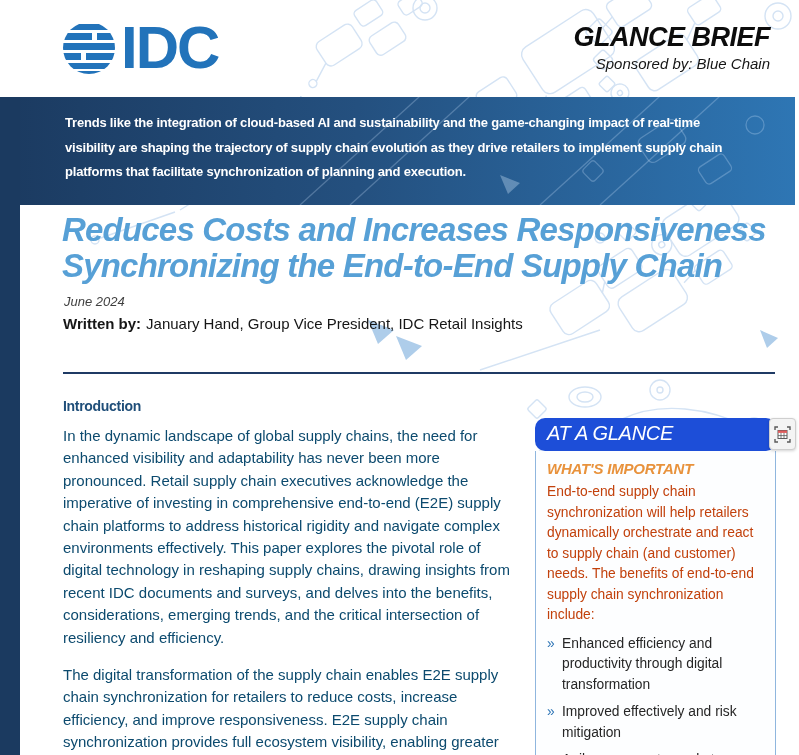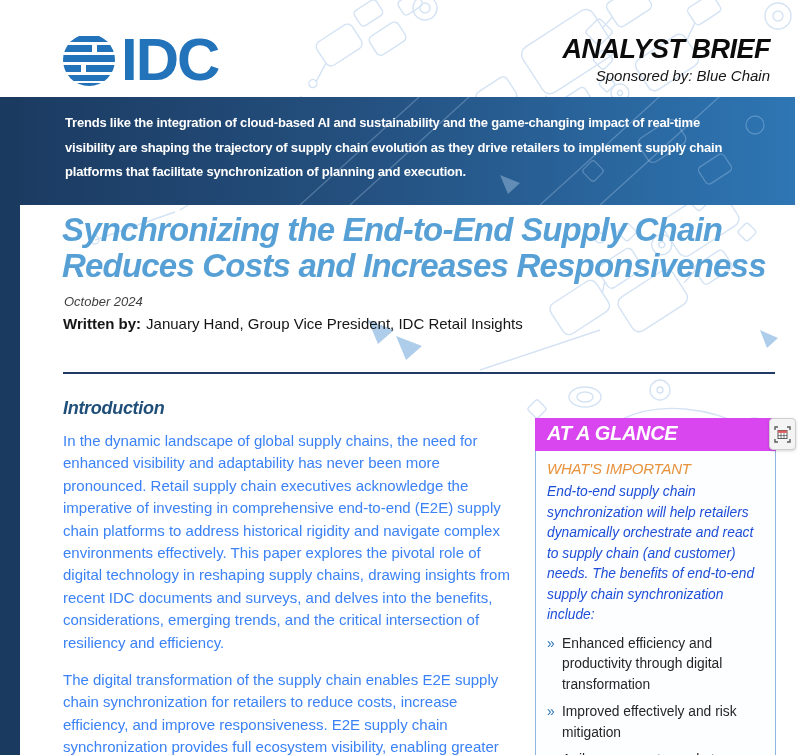--- a/index.html
+++ b/index.html
@@ -4,21 +4,21 @@
 <style>
   html,body{margin:0;padding:0;}
   body{
     width:799px;height:755px;position:relative;overflow:hidden;
     background:#ffffff;
     font-family:"Liberation Sans", sans-serif;
     -webkit-font-smoothing:antialiased;
   }
   .wm{position:absolute;inset:0;z-index:0;pointer-events:none;}
   
-  .header{position:absolute;left:0;top:12px;width:799px;height:111px;z-index:1;}
+  .header{position:absolute;left:0;top:0;width:799px;height:111px;z-index:1;}
   .logo{position:absolute;left:62px;top:21px;display:flex;align-items:center;}
   .logo .globe{display:block;}
   .logo .brand{
     font-size:60px;font-weight:bold;color:#2273ba;line-height:52px;
     letter-spacing:-2px;margin-left:5px;
   }
   .header-right{position:absolute;right:29px;top:22px;text-align:right;}
   .analyst-brief{
     font-size:27px;font-style:italic;font-weight:800;color:#0c0c0c;
     letter-spacing:-0.5px;line-height:30px;
@@ -48,44 +48,44 @@
   .writtenby .wb-label{font-weight:bold;margin-right:5px;text-align:right;}
   .divider{position:absolute;left:63px;top:372px;width:712px;height:2px;
     background:#1f3a64;z-index:1;}
   
   .leftbar{position:absolute;left:0;top:97px;width:20px;height:658px;
     background:#1b3a60;z-index:2;}
   
   .main{position:absolute;left:63px;top:392px;width:720px;z-index:1;}
   .glance{float:right;width:241px;margin:26px 7px 10px 17px;}
   .glance-header{
-    background:#d946ef;color:#ffffff;font-weight:bold;font-style:italic;
-    font-size:20px;padding:4px 12px 6px;letter-spacing:-0.3px;
+    background:#1d4ed8;color:#ffffff;font-weight:normal;font-style:italic;
+    font-size:20px;padding:4px 12px 6px;letter-spacing:-0.3px;border-radius:10px;
   }
   .glance-body{
     border:1px solid #8fb6de;border-top:none;background:#fdfeff;
     padding:9px 11px 10px;
   }
   .glance-sub{
-    color:#e8923c;font-weight:normal;font-style:italic;font-size:15px;
+    color:#e8923c;font-weight:bold;font-style:italic;font-size:15px;
     margin:0 0 5px;letter-spacing:-0.2px;
   }
-  .glance-text{font-size:13.8px;line-height:20.5px;color:#1d4ed8;font-style:italic;}
+  .glance-text{font-size:13.8px;line-height:20.5px;color:#c2410c;}
   .glance-list{margin:8px 0 0;padding:0;list-style:none;}
   .glance-list li{
     position:relative;padding-left:15px;font-size:13.8px;line-height:20.5px;
     color:#262626;margin-bottom:7px;
   }
   .glance-list li:last-child{margin-bottom:2px;}
   .glance-list .marker{position:absolute;left:0;color:#2e75b6;}
   .intro-heading{
-    color:#1f4e79;font-style:italic;font-weight:bold;font-size:18px;
+    color:#1f4e79;font-weight:bold;font-size:14px;
     margin:6px 0 11px;letter-spacing:-0.3px;
   }
-  .para{font-size:15px;line-height:22.4px;color:#3b82f6;margin:0 0 15px;}
+  .para{font-size:15px;line-height:22.4px;color:#0c4a6e;margin:0 0 15px;}
   
   .capture-btn{
     position:absolute;left:769px;top:418px;width:25px;height:30px;z-index:3;
     background:#f4f4f4;border:1px solid #cfcfcf;border-radius:4px;
     display:flex;align-items:center;justify-content:center;
     box-shadow:0 1px 3px rgba(0,0,0,0.18);cursor:pointer;
   }
 </style>
 </head>
 <body>
@@ -175,21 +175,21 @@
         <rect x="0" y="22" width="54" height="7"></rect>
         <rect x="0" y="32" width="19" height="7"></rect>
           <rect x="24" y="32" width="30" height="7"></rect>
         <rect x="0" y="42" width="54" height="6"></rect>
         <rect x="0" y="50" width="54" height="4"></rect>
       </g>
     </svg>
     <span class="brand">IDC</span>
   </div>
   <div class="header-right">
-    <div class="analyst-brief">ANALYST BRIEF</div>
+    <div class="analyst-brief">GLANCE BRIEF</div>
     <div class="sponsored">Sponsored by: Blue Chain</div>
   </div>
 </div>
 
 <div class="banner">
   <svg width="795" height="108" viewBox="0 0 795 108">
     <g stroke="rgba(205,228,250,0.28)" stroke-width="1.3" fill="none">
       <path d="M300 108 L430 -10"></path>
         <path d="M350 108 L480 -10"></path>
       <path d="M540 108 L670 -10"></path>
@@ -198,24 +198,24 @@
       <rect x="700" y="62" width="30" height="20" rx="4" transform="rotate(-33 715 72)"></rect>
       <rect x="585" y="66" width="16" height="16" rx="3" transform="rotate(45 593 74)"></rect>
       <circle cx="755" cy="28" r="9"></circle>
     </g>
     <path d="M500 78 l20 8 -12 11 z" fill="rgba(205,228,250,0.35)"></path>
   </svg>
   <div class="banner-text">Trends like the integration of cloud-based AI and sustainability and the game-changing impact of real-time visibility are shaping the trajectory of supply chain evolution as they drive retailers to implement supply chain platforms that facilitate synchronization of planning and execution.</div>
 </div>
 
 <div class="title">
+  <div>Reduces Costs and Increases Responsiveness</div>
   <div>Synchronizing the End-to-End Supply Chain</div>
-  <div>Reduces Costs and Increases Responsiveness</div>
-</div>
-<div class="date">October 2024</div>
+</div>
+<div class="date">June 2024</div>
 <div class="writtenby">
   <span class="wb-label">Written by:</span><span>January Hand, Group Vice President, IDC Retail Insights</span>
 </div>
 <div class="divider"></div>
 
 <div class="leftbar"></div>
 
 <div class="main">
   <div class="glance">
     <div class="glance-header">AT A GLANCE</div>

